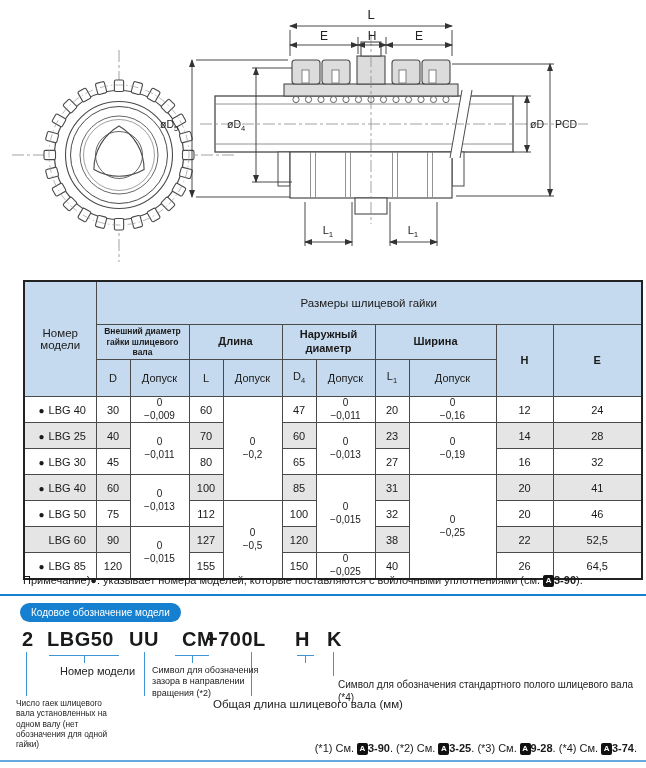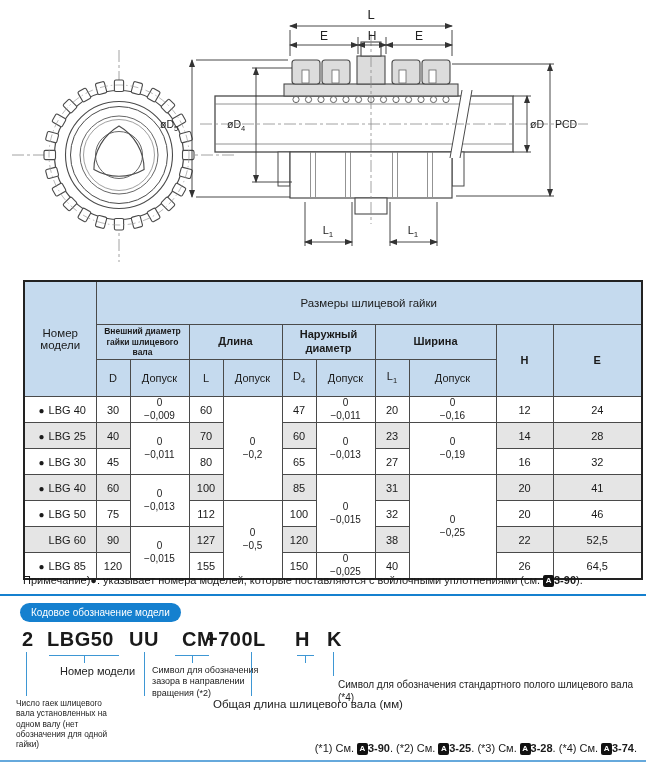--- a/index.html
+++ b/index.html
@@ -387,18 +387,18 @@
     <div class="clabel lab-model">Номер модели</div>
     <div class="clabel lab-clr">Символ для обозначения зазора в направлении вращения (*2)</div>
     <div class="clabel lab-hol">Символ для обозначения стандартного полого шлицевого вала (*4)</div>
     <div class="clabel lab-count">Число гаек шлицевого вала установленных на одном валу (нет обозначения для одной гайки)</div>
     <div class="clabel lab-len">Общая длина шлицевого вала (мм)</div>
   </div>
 
   <div class="footnotes">
     <span><span>(*1) См. </span><span class="aref">A</span><span class="refpage">3-90</span><span>. </span></span>
     <span><span>(*2) См. </span><span class="aref">A</span><span class="refpage">3-25</span><span>. </span></span>
-    <span><span>(*3) См. </span><span class="aref">A</span><span class="refpage">3-28</span><span>. </span></span>
+    <span><span>(*3) См. </span><span class="aref">A</span><span class="refpage">9-28</span><span>. </span></span>
     <span><span>(*4) См. </span><span class="aref">A</span><span class="refpage">3-74</span><span>.</span></span>
   </div>
 
   <div class="rule2"></div>
 </div>
 
 </body></html>

